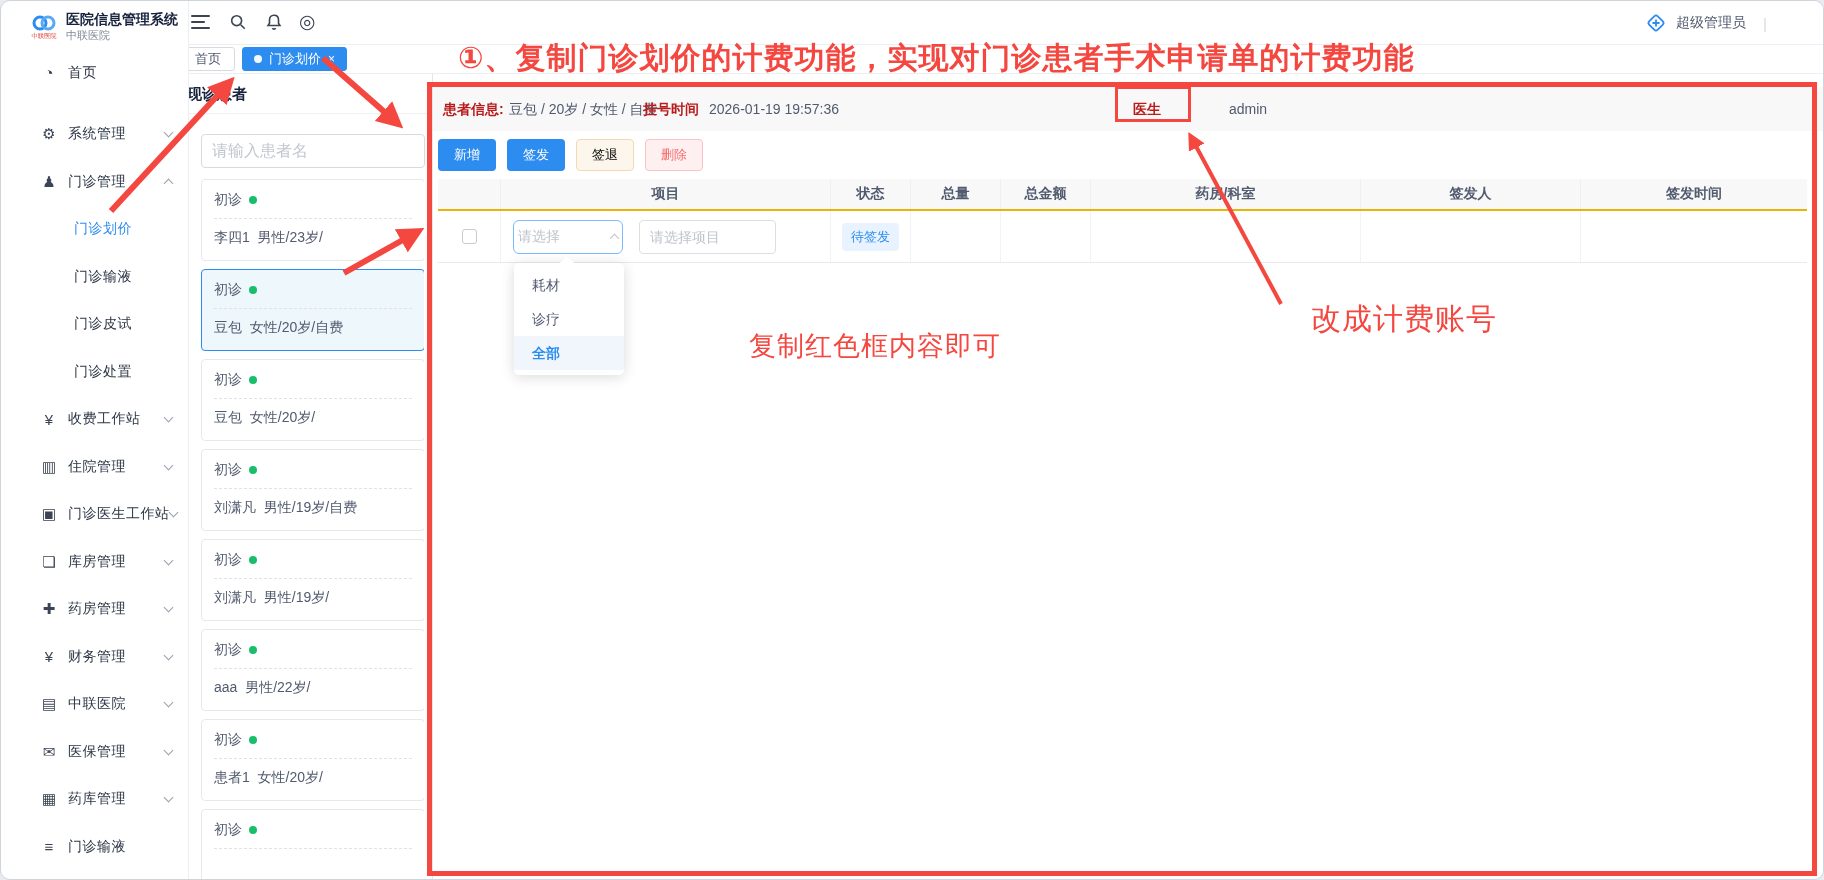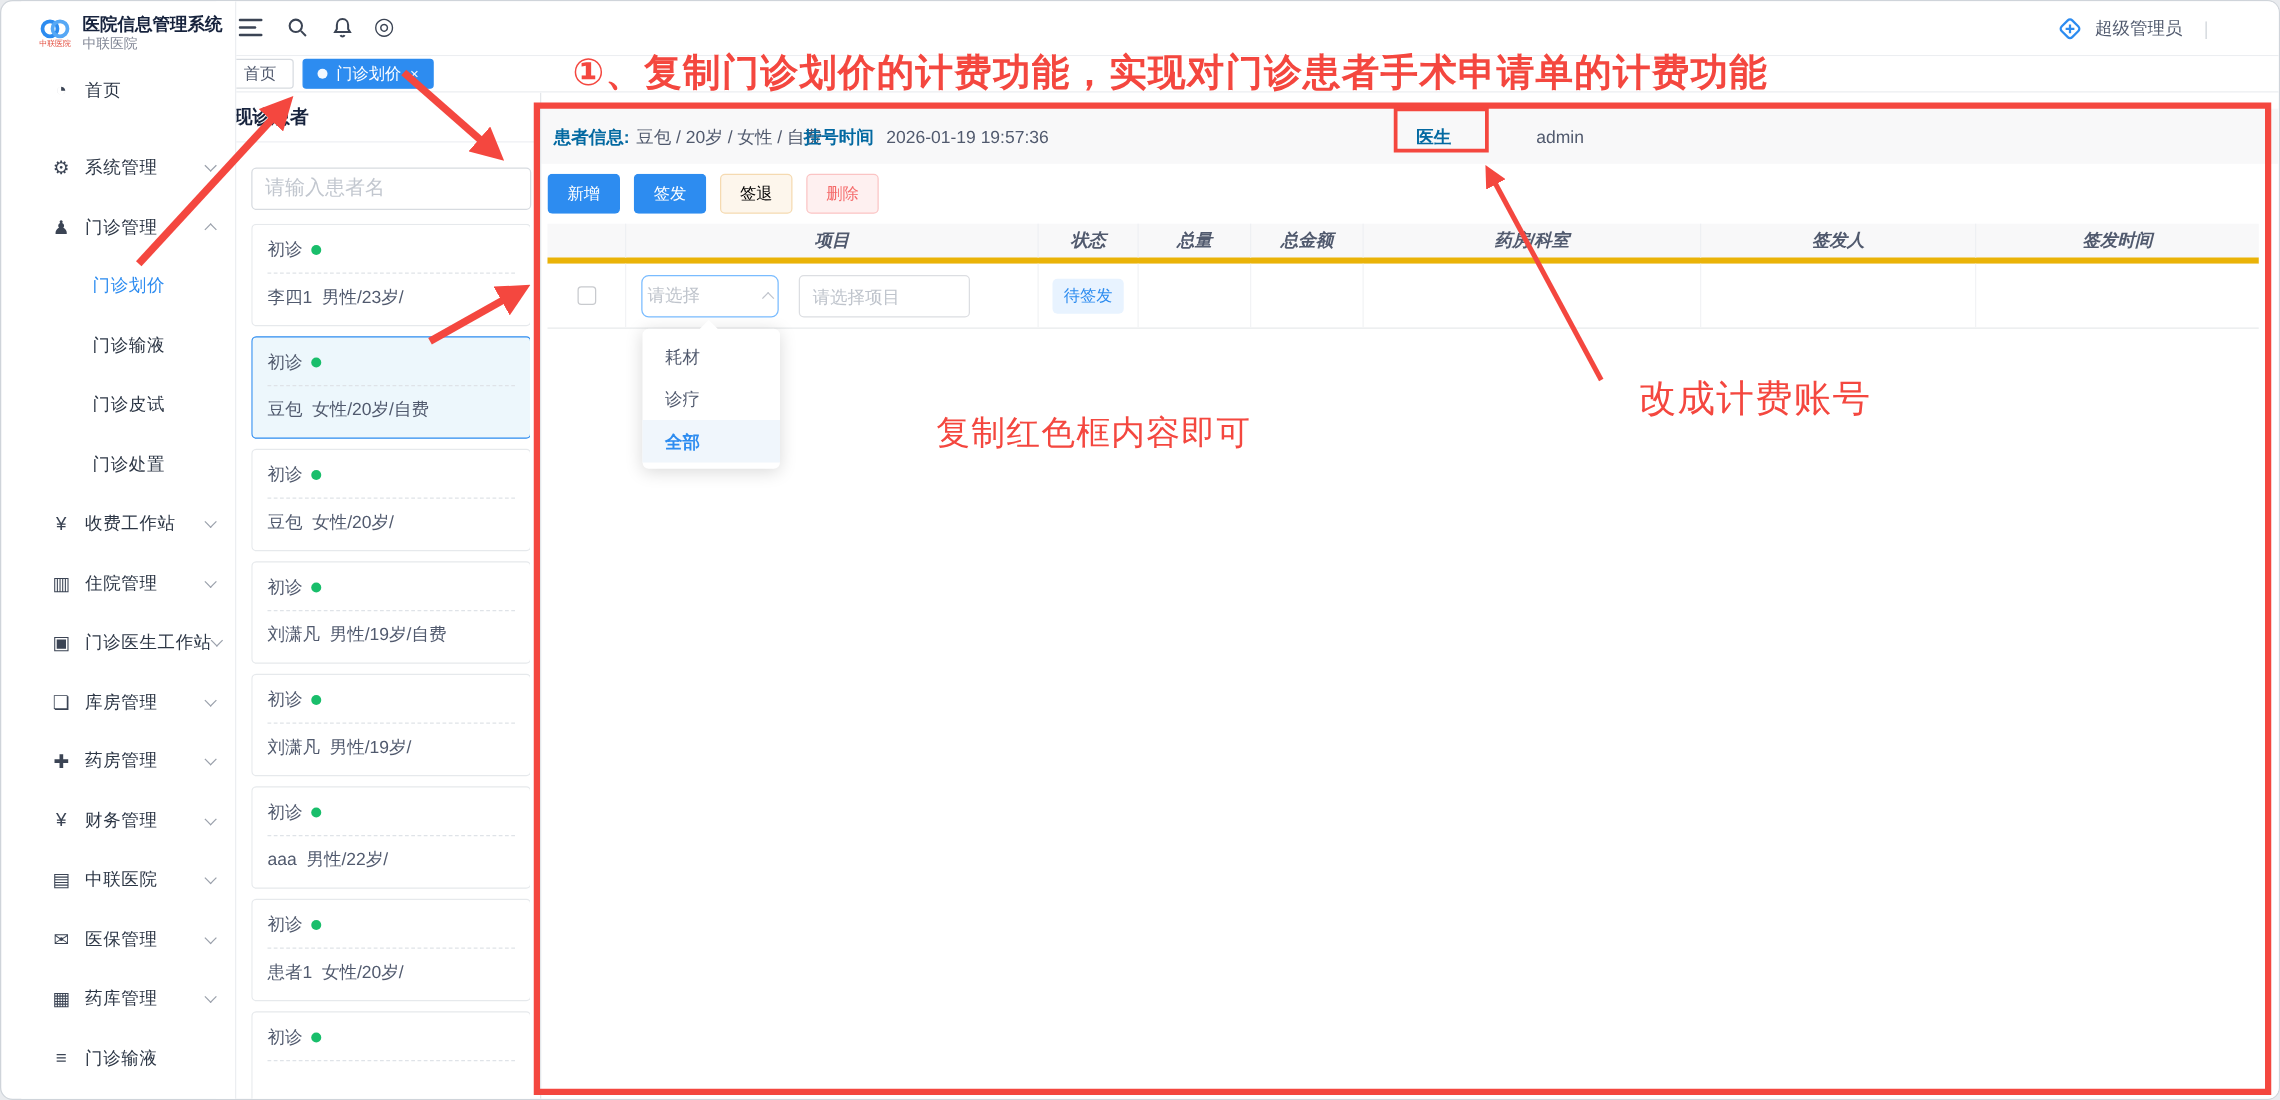--- a/index.html
+++ b/index.html
@@ -56,30 +56,30 @@
   .pcard.selected { border-color:#2d8cf0; background:#edf7fc; }
   .pcard-top { display:flex; align-items:center; gap:7px; font-size:14px; color:#515a6e; }
   .pdot { width:8px; height:8px; border-radius:50%; background:#19be6b; }
   .pdash { border-top:1px dashed #dfe3e8; margin:9px 0 10px 0; }
   .pinfo { font-size:14px; color:#515a6e; white-space:pre; }
 
   
   .content { position:absolute; left:432px; top:73px; right:0; bottom:0; background:#fff; }
   .infobar { position:absolute; left:0; right:0; top:13px; height:44px; background:#f8f8f9; }
   .ib { position:absolute; top:0; height:44px; line-height:44px; font-size:14px; }
-  .ib.lbl { font-weight:bold; color:#0369a1; }
+  .ib.lbl { font-weight:bold; color:#b91c1c; }
   .ib.val { color:#515a6e; }
   .toolbar { position:absolute; left:5px; top:65px; display:flex; gap:11px; }
   .btn { height:32px; padding:0 15px; border-radius:4px; font-size:13px; display:flex; align-items:center; cursor:pointer; border:1px solid transparent; font-family:inherit; }
   .btn.primary { background:#2d8cf0; color:#fff; }
   .btn.warn { background:#fdf6ec; border-color:#f5dab1; color:#000000; }
   .btn.danger { background:#fef0f0; border-color:#fbc4c4; color:#f56c6c; }
 
   .table { position:absolute; left:5px; top:105px; width:1369px; }
-  .thead { display:flex; height:32px; background:#f8f8f9; border-bottom:5px solid #eab308;font-style:italic; }
+  .thead { display:flex; height:32px; background:#f8f8f9; border-bottom:2px solid #eab308; }
   .th { display:flex; align-items:center; justify-content:center; font-weight:bold; color:#515a6e; font-size:14px; border-right:1px solid #eef0f3; }
   .th:last-child { border-right:none; }
   .trow { display:flex; height:52px; border-bottom:1px solid #e8eaec; background:#fff; }
   .td { display:flex; align-items:center; border-right:1px solid #f2f3f5; }
   .td:last-child { border-right:none; }
   .c1 { width:63px; justify-content:center; }
   .c2 { width:330px; }
   .c3 { width:80px; justify-content:center; }
   .c4 { width:90px; }
   .c5 { width:90px; }

